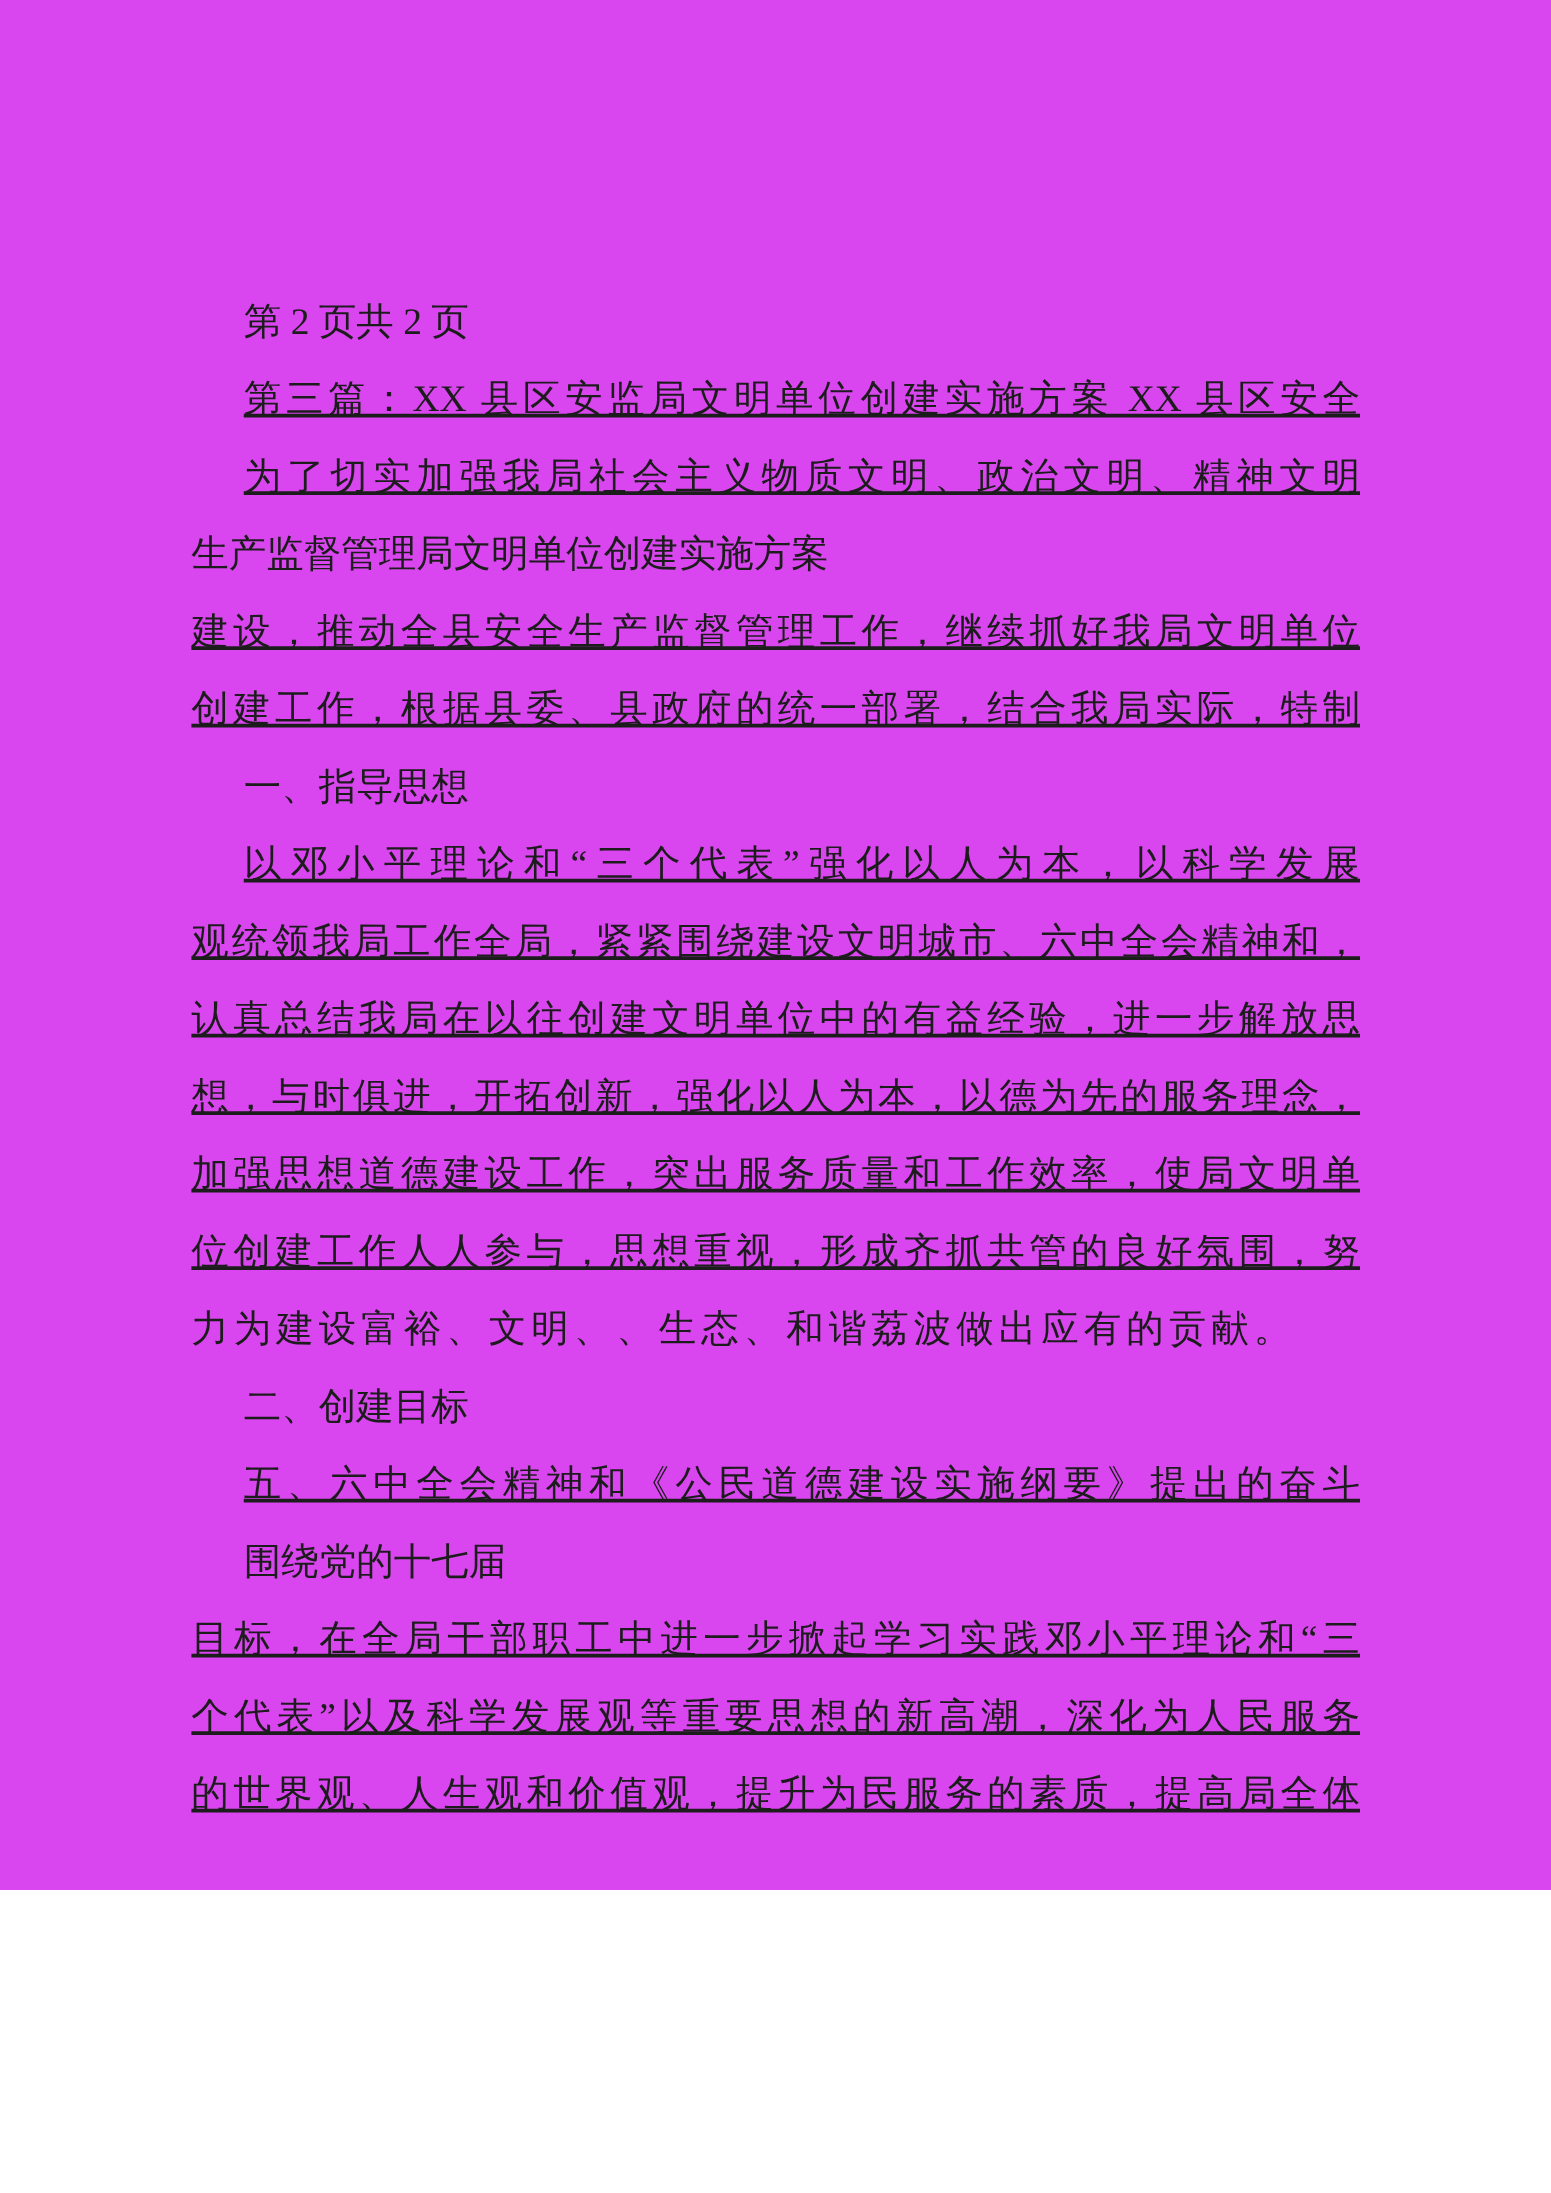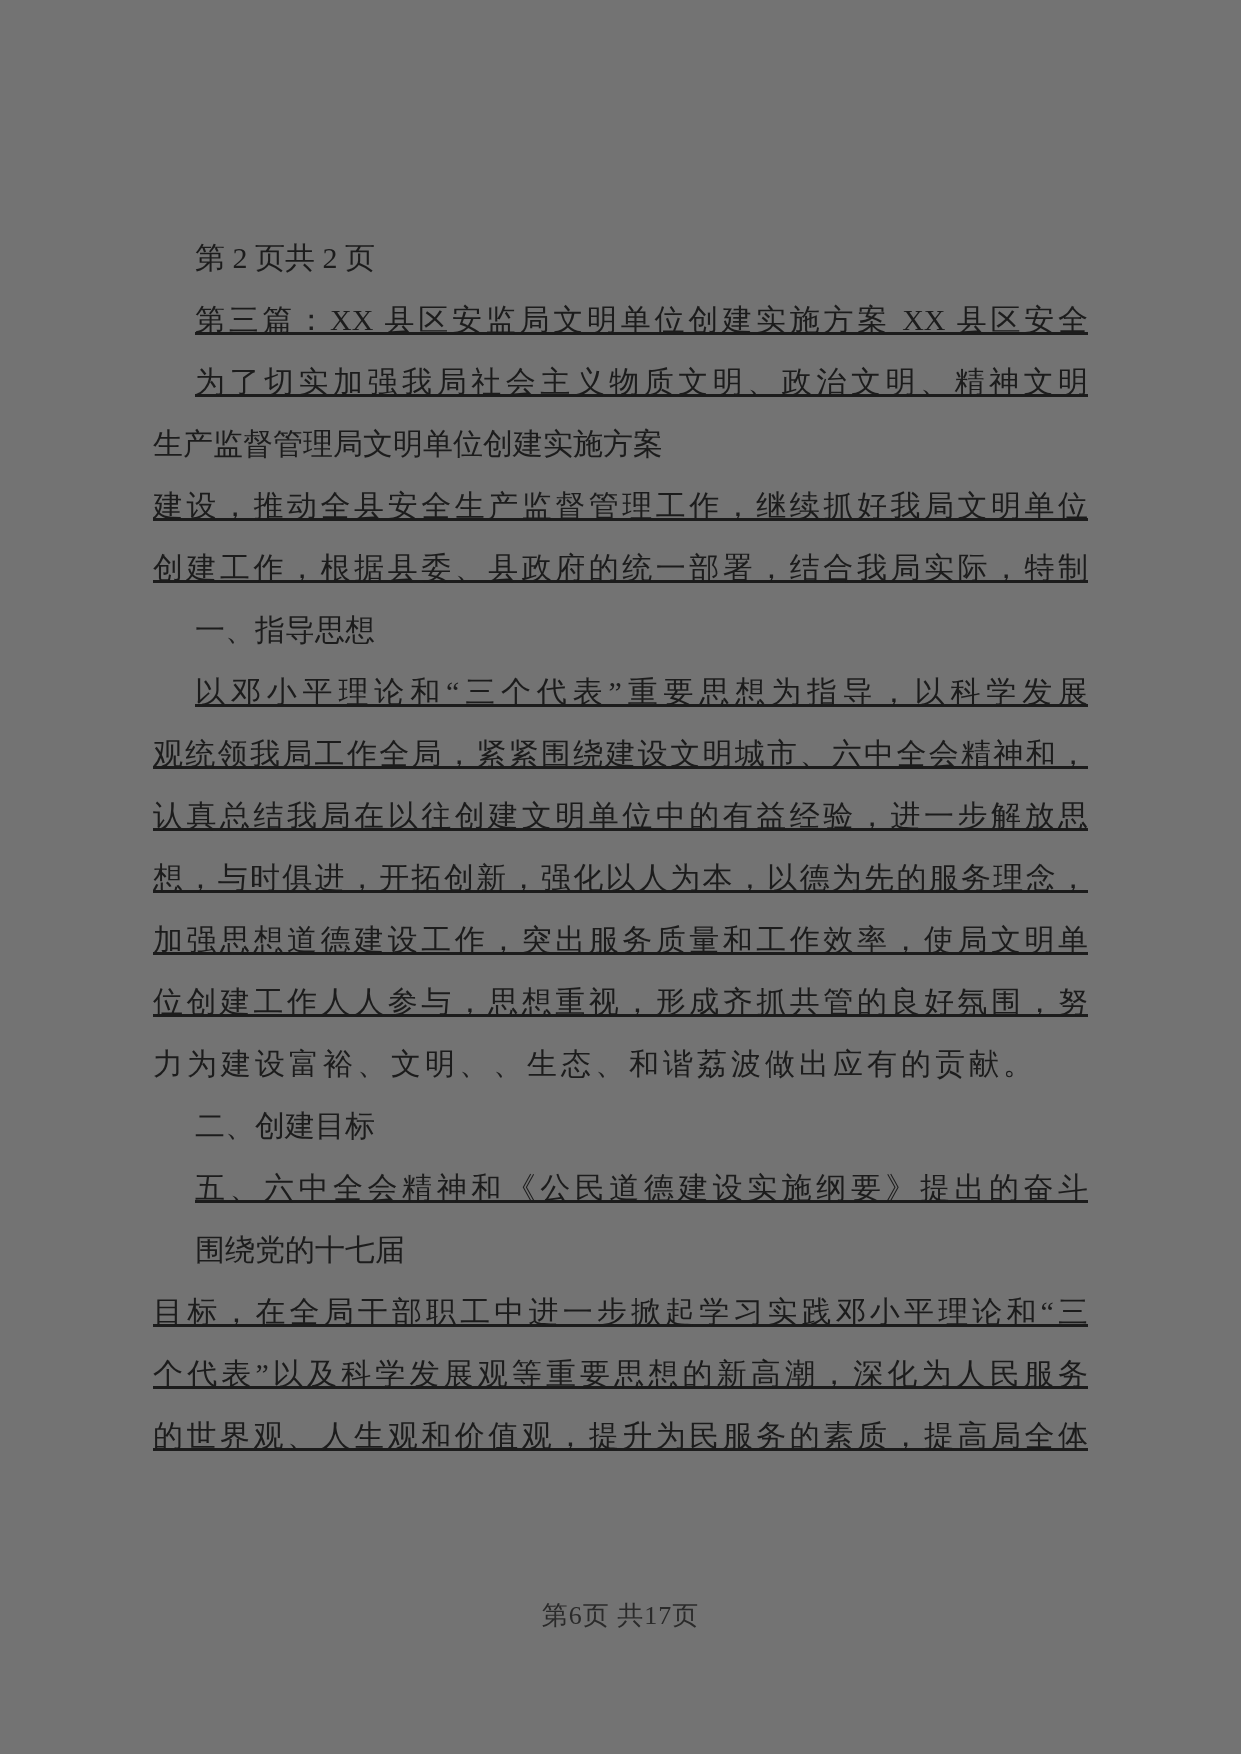--- a/index.html
+++ b/index.html
@@ -1,20 +1,20 @@
 <!DOCTYPE html>
 <html><head>
 <meta charset="utf-8">
 <style>
   html, body { margin: 0; padding: 0; background: #ffffff; }
   .page {
     position: relative;
     width: 1241px;
-    height: 1754px;
-    background: #737373;
+    height: 1512px;
+    background: #d946ef;
     color: #1c1c1c;
     font-family: "Liberation Serif", "DejaVu Serif", serif;
     overflow: hidden;
   }
   .content {
     position: absolute;
     top: 227px;
     left: 153px;
     width: 935px;
   }
@@ -54,21 +54,21 @@
 
 <div class="page">
   <div class="content">
     <div class="line indent">第 2 页共 2 页</div>
     <div class="line indent fill">第三篇：XX 县区安监局文明单位创建实施方案 XX 县区安全</div>
     <div class="line indent fill">为了切实加强我局社会主义物质文明、政治文明、精神文明</div>
     <div class="line">生产监督管理局文明单位创建实施方案</div>
     <div class="line fill">建设，推动全县安全生产监督管理工作，继续抓好我局文明单位</div>
     <div class="line fill">创建工作，根据县委、县政府的统一部署，结合我局实际，特制</div>
     <div class="line indent">一、指导思想</div>
-    <div class="line indent fill">以邓小平理论和“三个代表”重要思想为指导，以科学发展</div>
+    <div class="line indent fill">以邓小平理论和“三个代表”强化以人为本，以科学发展</div>
     <div class="line fill">观统领我局工作全局，紧紧围绕建设文明城市、六中全会精神和，</div>
     <div class="line fill">认真总结我局在以往创建文明单位中的有益经验，进一步解放思</div>
     <div class="line fill">想，与时俱进，开拓创新，强化以人为本，以德为先的服务理念，</div>
     <div class="line fill">加强思想道德建设工作，突出服务质量和工作效率，使局文明单</div>
     <div class="line fill">位创建工作人人参与，思想重视，形成齐抓共管的良好氛围，努</div>
     <div class="line sp">力为建设富裕、文明、、生态、和谐荔波做出应有的贡献。</div>
     <div class="line indent">二、创建目标</div>
     <div class="line indent fill">五、六中全会精神和《公民道德建设实施纲要》提出的奋斗</div>
     <div class="line indent">围绕党的十七届</div>
     <div class="line fill">目标，在全局干部职工中进一步掀起学习实践邓小平理论和“三</div>

